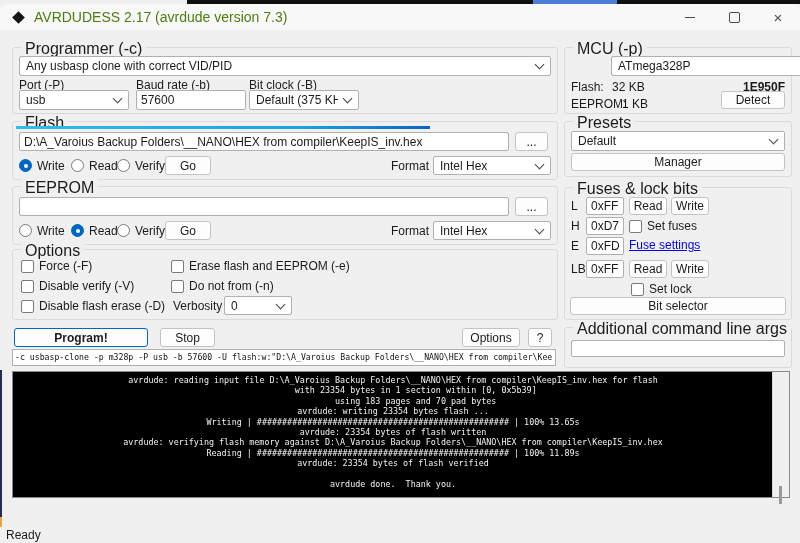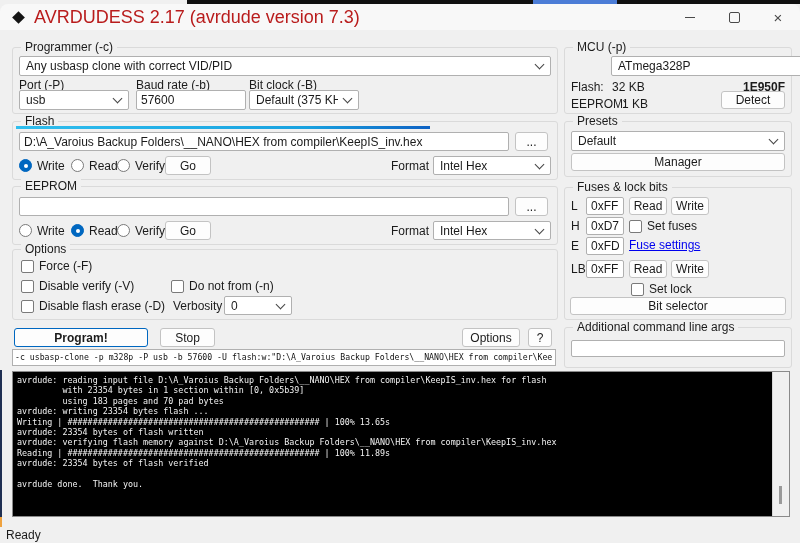--- a/index.html
+++ b/index.html
@@ -7,29 +7,29 @@
           font-family:"Liberation Sans",sans-serif;font-size:12px;color:#1b1b1b;}
   
   .bg-strip{position:absolute;top:0;height:4px;background:#101010;}
   .bg-strip-blue{position:absolute;top:0;height:4px;background:#4b7cd6;}
   .bg-left-navy{position:absolute;left:0;top:370px;width:2px;height:148px;background:#1f2f52;}
   .bg-left-yellow{position:absolute;left:0;top:517px;width:2px;height:15px;background:#efa23f;}
   
   .titlebar{position:absolute;left:0;top:4px;width:800px;height:26px;background:#f8f8f8;
             border-radius:8px 8px 0 0;display:flex;align-items:center;padding:0 0 0 14px;box-sizing:border-box;}
   .app-logo{width:9px;height:9px;background:#141414;transform:rotate(45deg);margin-right:11px;flex:0 0 auto;}
-  .title-text{font-size:18px;color:#b91c1c;white-space:nowrap;}
+  .title-text{font-size:14px;color:#4d7c0f;white-space:nowrap;}
   .win-controls{margin-left:auto;display:flex;align-items:center;height:100%;}
   .win-btn{width:44px;height:100%;display:flex;align-items:center;justify-content:center;}
   .glyph-min{width:10px;height:1px;background:#4a4a4a;}
   .glyph-max{width:9px;height:9px;border:1px solid #4a4a4a;border-radius:2px;}
   .glyph-close{font-size:15px;color:#4a4a4a;line-height:1;}
   
   .grp{position:absolute;border:1px solid #dadada;border-radius:3px;}
-  .grp-label{position:absolute;top:-8px;left:8px;background:#f0f0f0;padding:0 4px;font-size:12px;white-space:nowrap;}
+  .grp-label{position:absolute;top:-8px;left:8px;background:#f0f0f0;padding:0 4px;font-size:16px;white-space:nowrap;}
   
   .combo{position:absolute;background:#fff;border:1px solid #b0b0b0;border-radius:2px;height:20px;
          display:flex;align-items:center;justify-content:space-between;padding:0 7px 0 6px;box-sizing:border-box;}
   .combo .val{white-space:nowrap;overflow:hidden;}
   .chev{width:6px;height:6px;border-right:1.3px solid #454545;border-bottom:1.3px solid #454545;
         transform:rotate(45deg);margin-left:6px;margin-top:-3px;flex:0 0 auto;}
   .tbox{position:absolute;background:#fff;border:1px solid #b0b0b0;border-radius:2px;
         font-family:"Liberation Sans",sans-serif;font-size:12px;padding:0 4px;box-sizing:border-box;color:#1b1b1b;}
   .btn{position:absolute;background:#fdfdfd;border:1px solid #c3c3c3;border-radius:3px;font-size:12px;
        display:flex;align-items:center;justify-content:center;box-sizing:border-box;color:#1b1b1b;white-space:nowrap;}
@@ -40,22 +40,22 @@
   .radio.checked{background:#0067c0;border-color:#0067c0;position:relative;}
   .radio.checked::after{content:"";position:absolute;left:4px;top:4px;width:4px;height:4px;border-radius:50%;background:#fff;}
   .check{width:13px;height:13px;border:1px solid #7a7a7a;border-radius:2px;background:#fff;box-sizing:border-box;flex:0 0 auto;}
   .wlabel{margin-left:5px;white-space:nowrap;}
   .progress-line{position:absolute;height:3px;background:linear-gradient(90deg,#2fbeee 0%,#19a2e0 70%,#0e62c4 100%);}
   .link{color:#0000ee;text-decoration:underline;white-space:nowrap;}
   
   .cmdbox{position:absolute;left:12px;top:349px;width:544px;height:17px;background:#fff;border:1px solid #b0b0b0;
           box-sizing:border-box;font-family:"DejaVu Sans Mono",monospace;font-size:8.2px;line-height:15px;
           white-space:pre;overflow:hidden;padding:0 2px;color:#111;}
-  .console{position:absolute;left:12px;top:371px;width:778px;height:146px;background:#000;
-           border:1px solid #8a8a8a;box-sizing:border-box;}
+  .console{position:absolute;left:12px;top:371px;width:778px;height:127px;background:#000;
+           border:1px solid #8a8a8a;box-sizing:border-box;text-align:center;}
   .console-text{position:absolute;left:1px;top:1px;right:17px;bottom:1px;overflow:hidden;padding:2px 3px;
                 font-family:"DejaVu Sans Mono",monospace;font-size:8.4px;line-height:10.4px;color:#f2f2f2;white-space:pre;}
   .console-scroll{position:absolute;top:0;right:0;bottom:0;width:16px;background:#f0f0f0;border-left:1px solid #d8d8d8;}
   .console-thumb{position:absolute;left:6px;width:3px;top:114px;height:18px;background:#9a9a9a;}
   .statusbar{position:absolute;left:0;top:527px;width:800px;height:16px;background:#f0f0f0;
              display:flex;align-items:center;padding-left:6px;box-sizing:border-box;}
 </style>
 </head>
 <body>
 
@@ -207,20 +207,24 @@
       <span class="wlabel">Force (-F)</span>
     </div>
     <div class="row" style="left:8px;top:28px;height:16px;">
       <span class="check"></span>
       <span class="wlabel">Disable verify (-V)</span>
     </div>
     <div class="row" style="left:8px;top:48px;height:16px;">
       <span class="check"></span>
       <span class="wlabel">Disable flash erase (-D)</span>
     </div>
+    <div class="row" style="left:158px;top:8px;height:16px;">
+      <span class="check"></span>
+      <span class="wlabel">Erase flash and EEPROM (-e)</span>
+    </div>
     <div class="row" style="left:158px;top:28px;height:16px;">
       <span class="check"></span>
       <span class="wlabel">Do not from (-n)</span>
     </div>
     <span class="lbl" style="left:160px;top:49px;">Verbosity</span>
     <div class="combo" style="left:211px;top:46px;width:68px;height:19px;">
       <span class="val">0</span>
       <span class="chev"></span>
     </div>
   </div>

